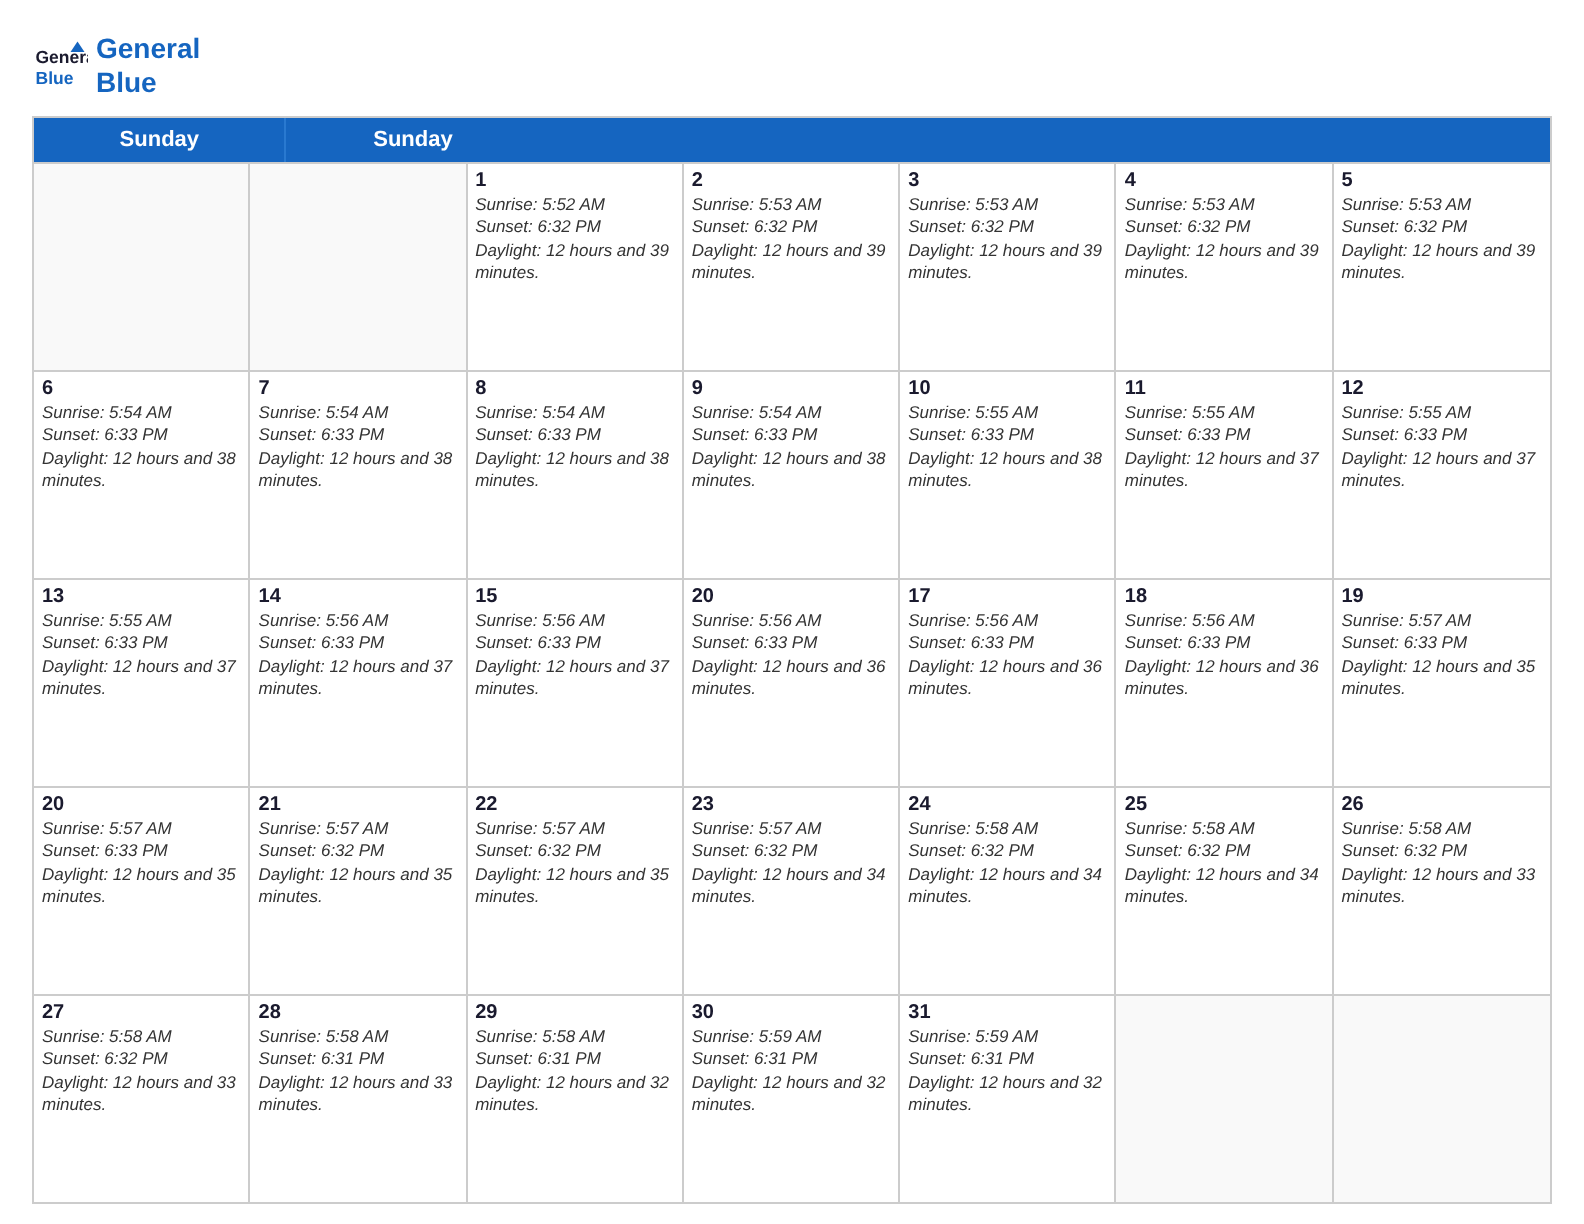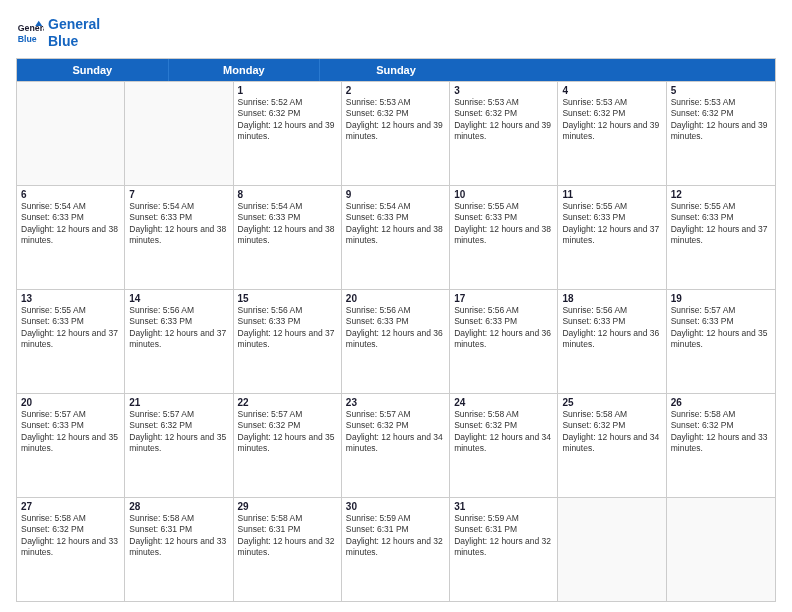--- a/index.html
+++ b/index.html
@@ -56,21 +56,21 @@
       margin-top: 2px;
     }
     .calendar {
       flex: 1;
       display: flex;
       flex-direction: column;
       border: 1px solid #ccc;
     }
     .cal-header {
       display: grid;
-      grid-template-columns: repeat(5, 1fr);
+      grid-template-columns: repeat(6, 1fr);
       background: #1565c0;
     }
     .cal-header-cell {
       color: #fff;
       font-size: 11px;
       font-weight: bold;
       padding: 5px 4px;
       text-align: center;
       border-right: 1px solid #2979d0;
     }
@@ -99,20 +99,21 @@
     .cell-day {
       font-size: 10px;
       font-weight: bold;
       color: #1a1a2e;
       margin-bottom: 1px;
     }
     .cell-info {
       font-size: 8.5px;
       line-height: 1.35;
       color: #333;
+      font-style: italic;
     }
   </style>
 </head>
 <body>
 
 <div class="page">
   <div class="header">
     <div class="logo">
       <svg class="logo-icon" viewBox="0 0 32 32">
         <text x="2" y="14" font-size="10" font-weight="bold" fill="#1a1a2e">General</text>
@@ -127,21 +128,20 @@
     </div>
     <div class="title-block">
       <div class="title-month"></div>
       <div class="title-location"></div>
     </div>
   </div>
 
   <div class="calendar">
     <div class="cal-header">
     <div class="cal-header-cell">Sunday</div>
-        <div class="cal-header-cell">Monday</div>
         <div class="cal-header-cell">Sunday</div>
       </div>
     <div class="cal-body">
     <div class="cal-row">
           <div class="cal-cell empty"></div>
           <div class="cal-cell empty"></div>
           <div class="cal-cell">
             <div class="cell-day">1</div>
             <div class="cell-info" style="white-space: pre-line;">Sunrise: 5:52 AM
 Sunset: 6:32 PM

